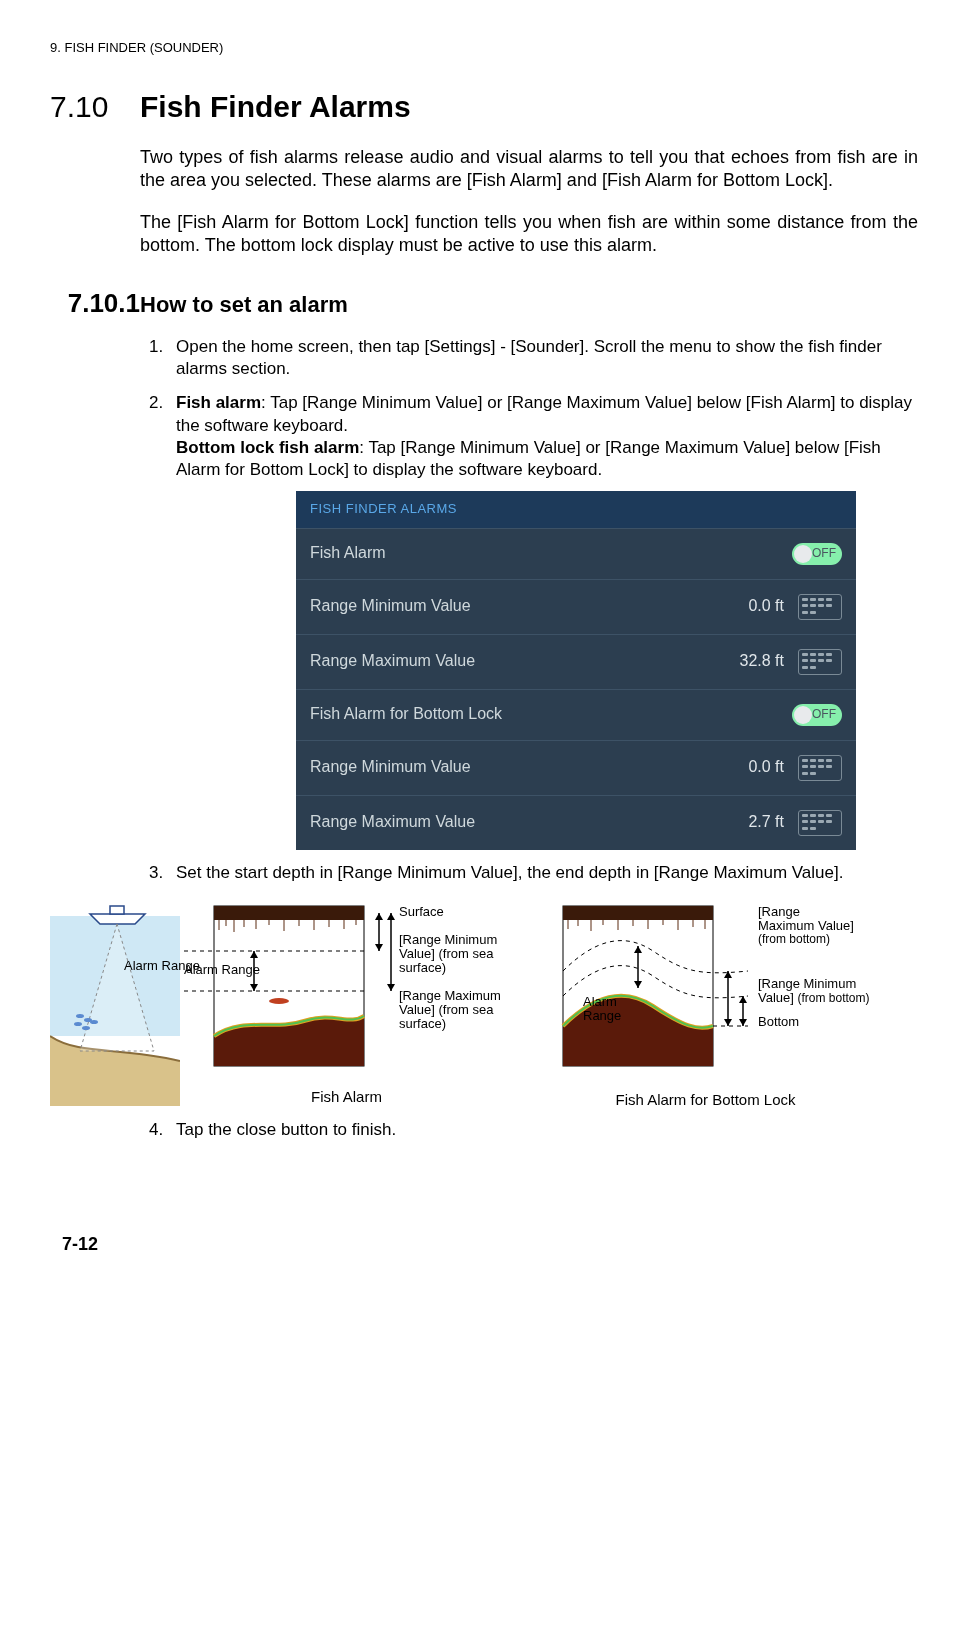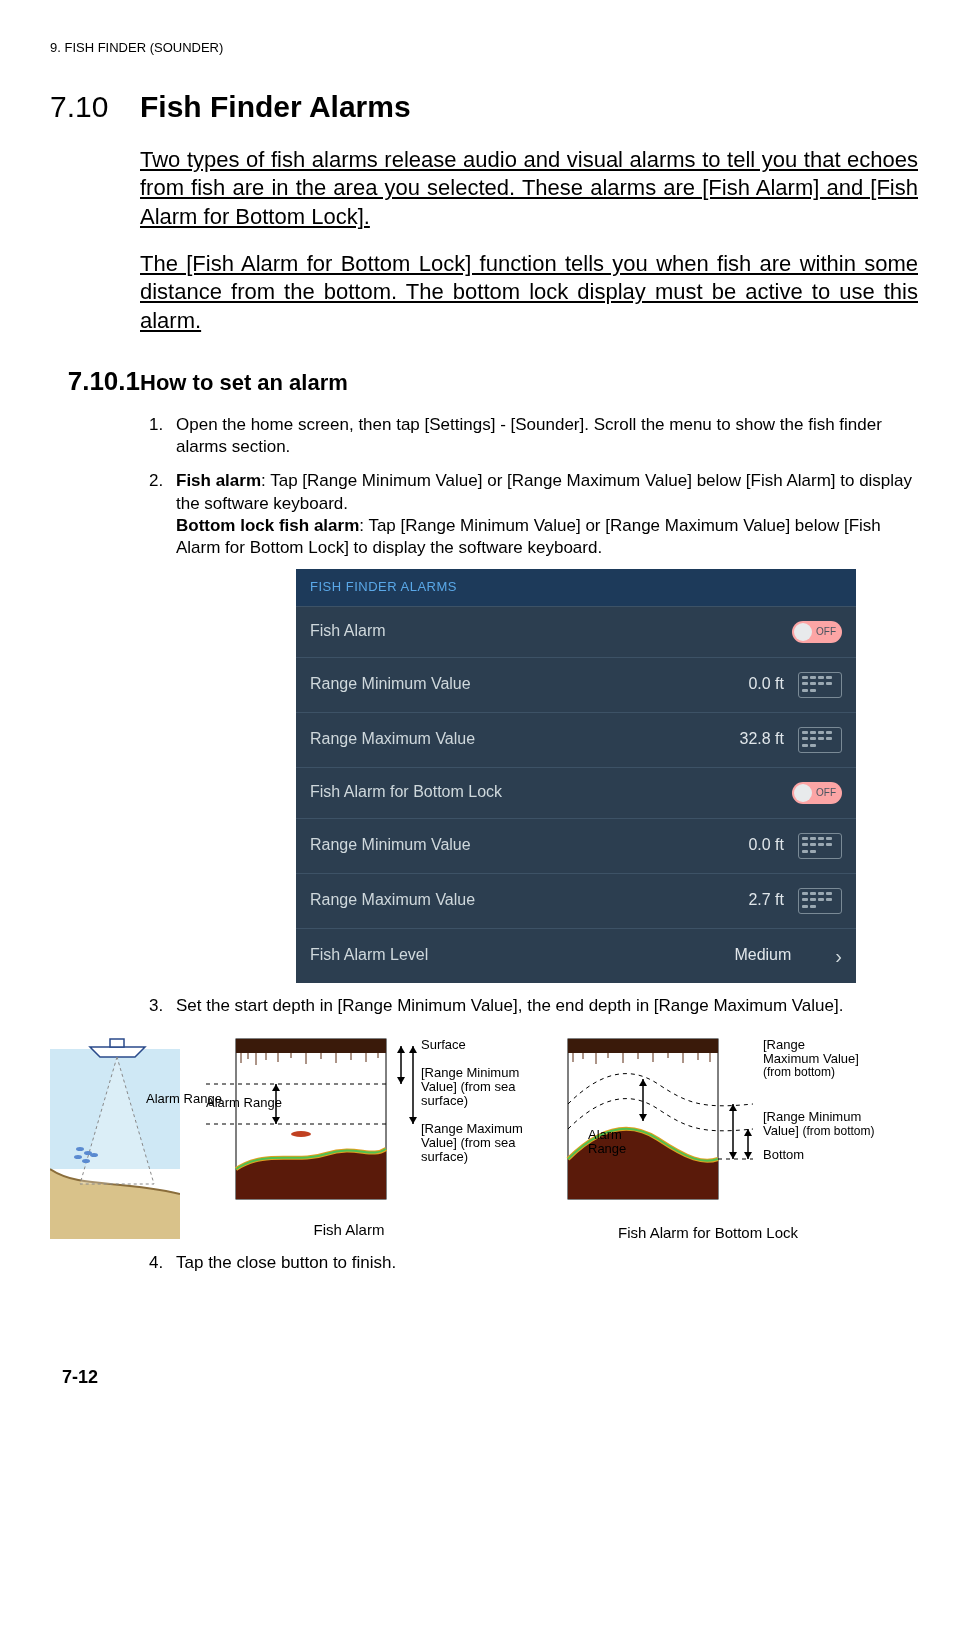--- a/index.html
+++ b/index.html
@@ -25,24 +25,23 @@
     width: 90px;
   }
   .section-title {
     font-size: 30px;
     font-weight: bold;
   }
   .body-indent {
     margin-left: 90px;
   }
   .para {
-    font-size: 22px;
+    font-size: 18px;
     margin-bottom: 18px;
     text-align: justify;
-    text-decoration: underline;
   }
   .subsection-row {
     display: flex;
     align-items: baseline;
     margin-top: 30px;
     margin-bottom: 15px;
   }
   .subsection-num {
     font-size: 26px;
     font-weight: bold;
@@ -92,24 +91,24 @@
   .ui-row .row-right {
     display: flex;
     align-items: center;
     gap: 14px;
     color: #e0e6ea;
     font-size: 16px;
   }
   .toggle {
     width: 44px;
     height: 22px;
-    background: #fca5a5;
+    background: #86efac;
     border-radius: 11px;
     position: relative;
-    font-size: 10px;
+    font-size: 12px;
     color: #4a5560;
     display: flex;
     align-items: center;
     justify-content: flex-end;
     padding-right: 6px;
   }
   .toggle::before {
     content: "";
     width: 18px;
     height: 18px;
@@ -139,21 +138,21 @@
   .chevron {
     font-size: 20px;
     color: #cfd8dc;
     margin-left: 30px;
   }
 
   
   .diagrams {
     display: flex;
     align-items: flex-start;
-    gap: 26px;
+    gap: 4px;
     margin: 10px 0 10px 0;
     font-size: 13px;
   }
   .ship-sonar {
     width: 130px;
     flex-shrink: 0;
   }
   .diag-block {
     flex: 1;
   }
@@ -277,27 +276,20 @@
               <span></span>
               <span></span>
               <span></span>
               <span></span>
               <span></span>
               <span></span>
               <span></span>
               <span></span>
               <span></span>
             </span>
-        </span>
-      </div>
-      <div class="ui-row">
-        <span>Fish Alarm Level</span>
-        <span class="row-right">
-          <span>Medium</span>
-          <span class="chevron">›</span>
         </span>
       </div>
     </div>
   </li>
   <li>Set the start depth in [Range Minimum Value], the end depth in [Range Maximum Value].</li>
 </ol>
 
 <div class="diagrams">
 
   <svg class="ship-sonar" width="130" height="210" viewBox="0 0 130 210">

